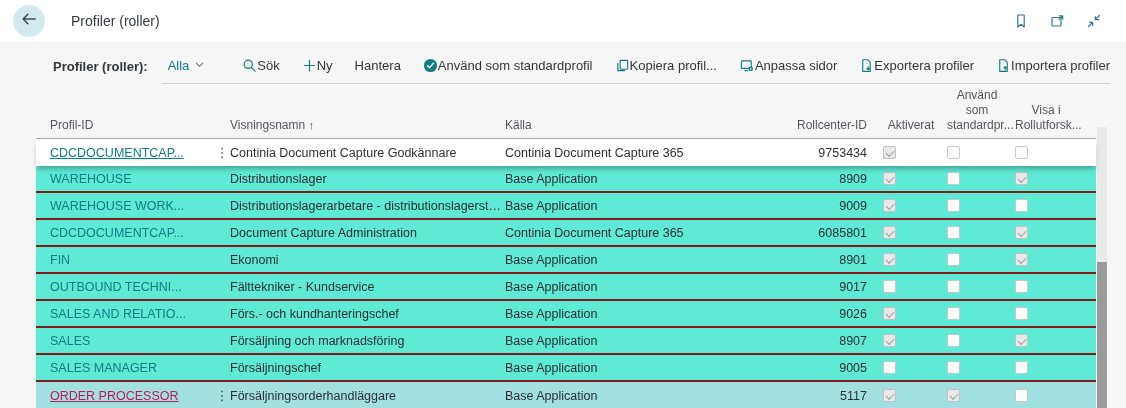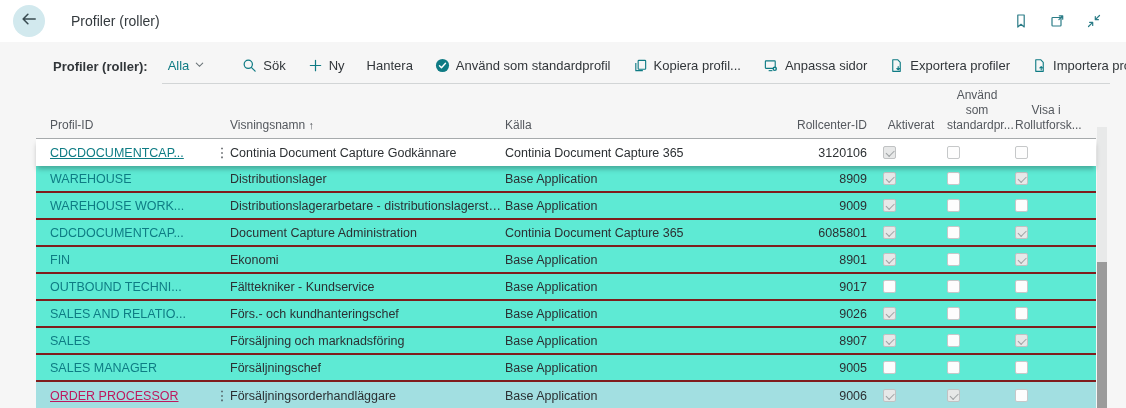--- a/index.html
+++ b/index.html
@@ -22,21 +22,21 @@
 
   
   .toolbar { display:flex; align-items:stretch; height:36px; margin-top:6px; font-size:13px; }
   .caption { margin-left:53px; font-weight:bold; display:flex; align-items:center; white-space:nowrap; }
   .actionbar {
     display:flex; align-items:center; flex:1; margin-left:14px; margin-right:16px;
     border-bottom:1px solid #d2d5d6; min-width:0;
   }
   .filter-select { display:flex; align-items:flex-start; gap:5px; color:#0f7b84; cursor:pointer; padding:0 6px; white-space:nowrap; }
   .vdivider { width:1px; height:20px; background:#c9cccd; margin:0 10px; }
-  .action { display:flex; align-items:center; gap:6px; padding:0 11px; cursor:pointer; white-space:nowrap; color:#32363a; }
+  .action { display:flex; align-items:center; padding:0 11px; cursor:pointer; white-space:nowrap; color:#32363a; }
   .action svg { display:block; }
 
   
   .table { position:absolute; left:36px; top:88px; width:1060px; }
   .grid {
     display:grid;
     grid-template-columns: 164px 16px 275px 290px 80px 64px 68px 70px;
     padding-left:14px; align-items:center;
   }
   .thead {
@@ -208,21 +208,21 @@
     <div class="th cbh">Visa i Rollutforsk...</div>
   </div>
   <div>
       <div class="grid row active">
         <div class="cell">
           <a class="profile-link">CDCDOCUMENTCAP...</a>
         </div>
         <div class="dots">⋮</div>
         <div class="cell">Continia Document Capture Godkännare</div>
         <div class="cell">Continia Document Capture 365</div>
-        <div class="cell num">3120106</div>
+        <div class="cell num">9753434</div>
         <div class="cbcell">
           <span class="cb checked"></span>
         </div>
         <div class="cbcell">
           <span class="cb"></span>
         </div>
         <div class="cbcell">
           <span class="cb"></span>
         </div>
       </div>
@@ -370,21 +370,21 @@
           <span class="cb"></span>
         </div>
       </div>
       <div class="grid row selected">
         <div class="cell">
           <a class="profile-link">ORDER PROCESSOR</a>
         </div>
         <div class="dots">⋮</div>
         <div class="cell">Försäljningsorderhandläggare</div>
         <div class="cell">Base Application</div>
-        <div class="cell num">9006</div>
+        <div class="cell num">5117</div>
         <div class="cbcell">
           <span class="cb checked"></span>
         </div>
         <div class="cbcell">
           <span class="cb checked"></span>
         </div>
         <div class="cbcell">
           <span class="cb"></span>
         </div>
       </div>

